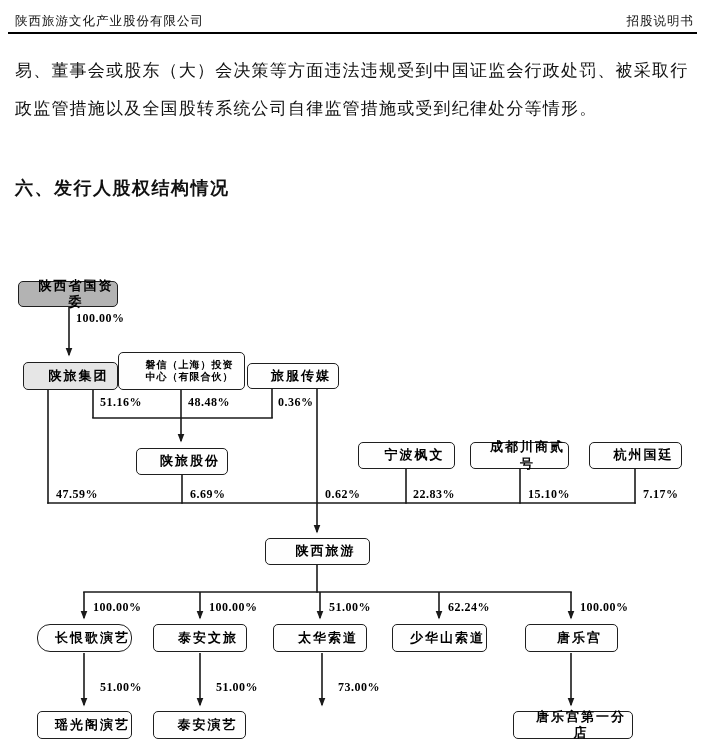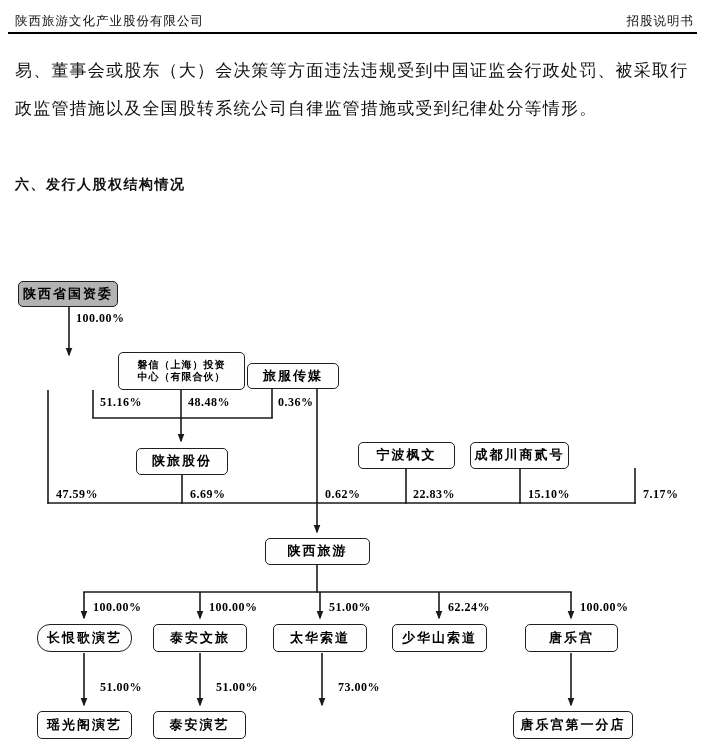--- a/index.html
+++ b/index.html
@@ -6,29 +6,29 @@
   #page{
     position:relative;width:705px;height:741px;background:#ffffff;
     font-family:"Liberation Serif","DejaVu Serif",serif;color:#111;overflow:hidden;
   }
   
   .hdr-left{position:absolute;left:15px;top:13px;font-size:12.5px;letter-spacing:1px;}
   .hdr-right{position:absolute;right:11px;top:13px;font-size:12.5px;letter-spacing:1px;}
   .hdr-rule{position:absolute;left:8px;right:8px;top:32px;height:0;border-top:2.4px solid #000;}
   
   .para{position:absolute;left:15px;top:52px;width:678px;font-size:17px;line-height:38px;letter-spacing:1.2px;}
-  .sec-heading{position:absolute;left:15px;top:176px;font-size:14px;font-weight:bold;letter-spacing:1.5px;
+  .sec-heading{position:absolute;left:15px;top:176px;font-size:18px;font-weight:bold;letter-spacing:1.5px;
     font-family:"Liberation Sans","DejaVu Sans",sans-serif;}
   .sec-intro{position:absolute;left:47px;top:227px;font-size:16px;letter-spacing:1.5px;}
   
   #connectors{position:absolute;left:0;top:0;pointer-events:none;}
   .node{
     position:absolute;box-sizing:border-box;border:1.8px solid #1f1f1f;border-radius:5px;
     background:#fefefe;display:flex;align-items:center;justify-content:center;text-align:center;
-    font-size:13px;font-weight:bold;letter-spacing:2px;line-height:1.25;color:#000;
+    font-size:13px;font-weight:bold;letter-spacing:2px;line-height:1.25;color:#000;padding-left:16px;
   }
   .node.fill-dark{background:#b3b3b3;}
   .node.fill-light{background:#e6e6e6;}
   .node .two-line{letter-spacing:1px;font-size:10px;}
   .pct{position:absolute;font-size:12px;font-weight:bold;letter-spacing:0.5px;color:#000;
     font-family:"Liberation Serif","DejaVu Serif",serif;white-space:nowrap;}
 </style>
 </head>
 <body>
 
@@ -80,37 +80,43 @@
       <line x1="84" y1="653" x2="84" y2="705" marker-end="url(#arr)"></line>
       <line x1="200" y1="653" x2="200" y2="705" marker-end="url(#arr)"></line>
       <line x1="322" y1="653" x2="322" y2="705" marker-end="url(#arr)"></line>
       <line x1="571" y1="653" x2="571" y2="705" marker-end="url(#arr)"></line>
     </g>
   </svg>
 
   <div class="node fill-dark" style="left:18px;top:281px;width:100px;height:26px;">
       <span>陕西省国资委</span>
     </div>
+  <div class="node fill-light" style="left:23px;top:362px;width:95px;height:28px;">
+      <span>陕旅集团</span>
+    </div>
   <div class="node" style="left:118px;top:352px;width:127px;height:38px;">
     <div class="two-line">
       <div>磐信（上海）投资</div>
       <div>中心（有限合伙）</div>
     </div>
   </div>
   <div class="node" style="left:247px;top:363px;width:92px;height:26px;">
       <span>旅服传媒</span>
     </div>
   <div class="node" style="left:136px;top:448px;width:92px;height:27px;">
       <span>陕旅股份</span>
     </div>
   <div class="node" style="left:358px;top:442px;width:97px;height:27px;">
       <span>宁波枫文</span>
     </div>
   <div class="node" style="left:470px;top:442px;width:99px;height:27px;">
       <span>成都川商贰号</span>
+    </div>
+  <div class="node" style="left:589px;top:442px;width:93px;height:27px;">
+      <span>杭州国廷</span>
     </div>
   <div class="node" style="left:265px;top:538px;width:105px;height:27px;">
       <span>陕西旅游</span>
     </div>
   <div class="node" style="left:37px;top:624px;width:95px;height:28px;border-radius:13px;">
       <span>长恨歌演艺</span>
     </div>
   <div class="node" style="left:153px;top:624px;width:94px;height:28px;">
       <span>泰安文旅</span>
     </div>

